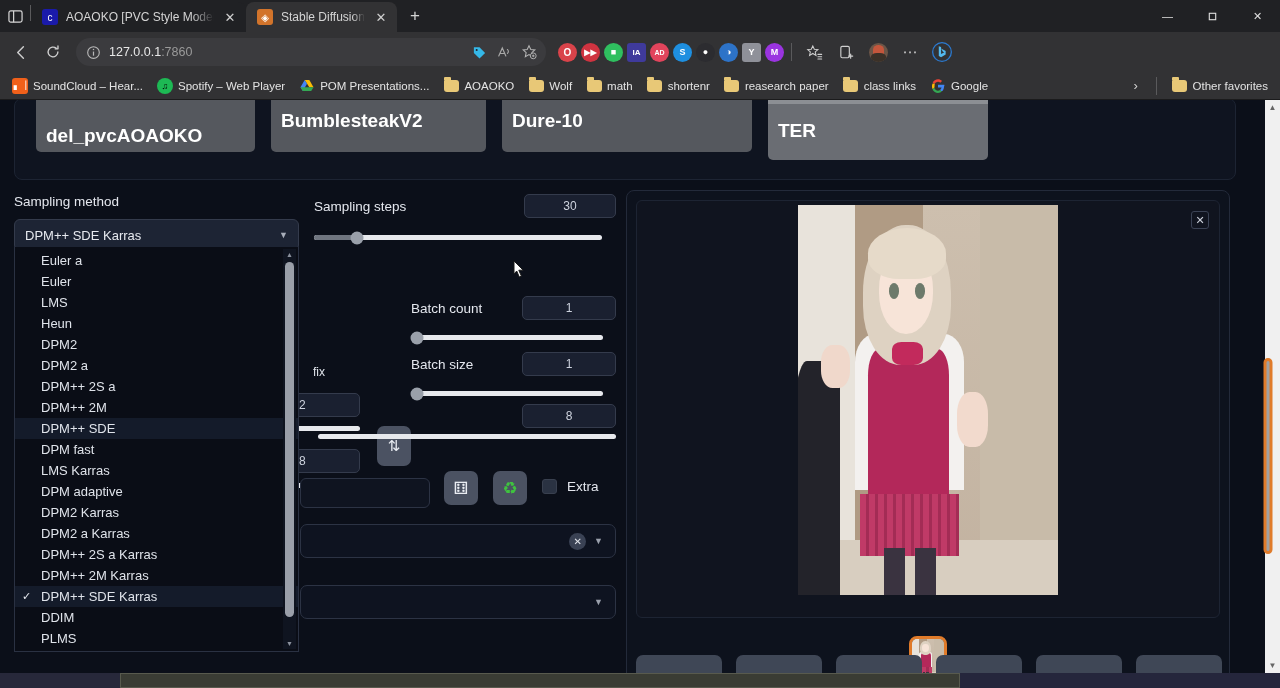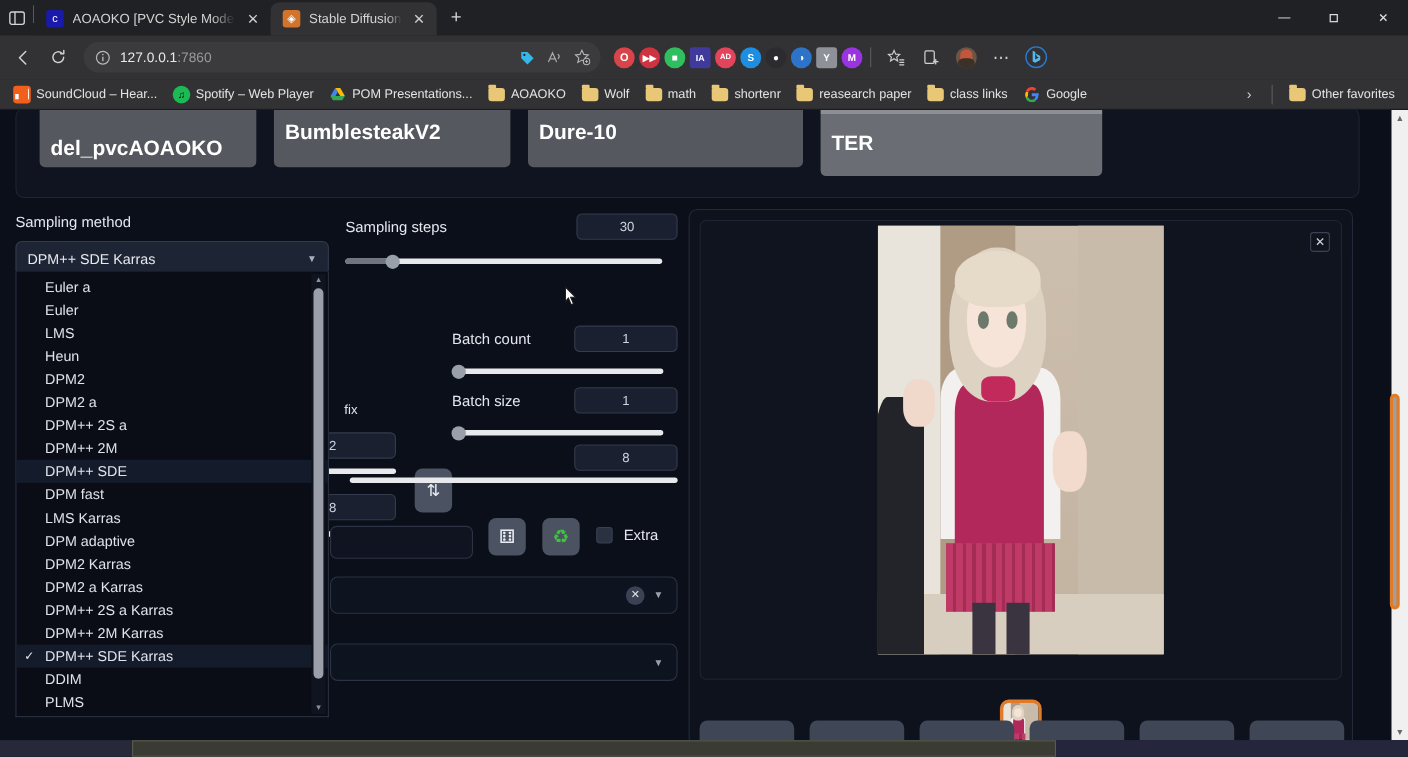--- a/index.html
+++ b/index.html
@@ -80,26 +80,26 @@
       color:#666; font-size:8px; }
   .vscroll .arrow.bot { position:absolute; bottom:0; left:0; right:0; }
   .vscroll .thumb { position:absolute; left:3px; width:9px; background:#a0a0a0; border-radius:5px; }
 
   
   .sd { position:absolute; left:0; top:0; width:1265px; height:573px; padding: 0 14px; }
 
   .model-panel { position:absolute; left:14px; top:-2px; width:1222px; height:82px;
       border:1px solid #1d2433; border-radius:8px; background:#0f1420; }
   .model-cards { position:absolute; left:36px; top:-10px; display:flex; gap:16px; }
-  .mcard { width:197px; height:62px; background:#55585e; border-radius:5px;
+  .mcard { width:219px; height:62px; background:#55585e; border-radius:5px;
       padding:6px 10px; color:#fff; font-size:19px; font-weight:bold;
       display:flex; align-items:flex-end; overflow:hidden; }
   .mcard.n2 { width:215px; }
   .mcard.n3 { width:250px; }
-  .mcard.n4 { width:256px; height:70px; background:#6a6d73;
+  .mcard.n4 { width:220px; height:70px; background:#6a6d73;
       background:linear-gradient(#8c8f94 0 14px, #6a6d73 14px 100%); }
   .mcard-txt { line-height:1.05; }
 
   .row { position:absolute; }
   .lbl { font-size:13.5px; color:#e4e7ee; }
 
   .numbox { width:90px; height:24px; border:1px solid #343b4c; border-radius:5px;
       background:#1a2030; color:#ced3de; font-size:12px; display:flex;
       align-items:center; justify-content:center; }
   .slider { height:5px; border-radius:3px; background:#e7e9ed; position:relative; }

